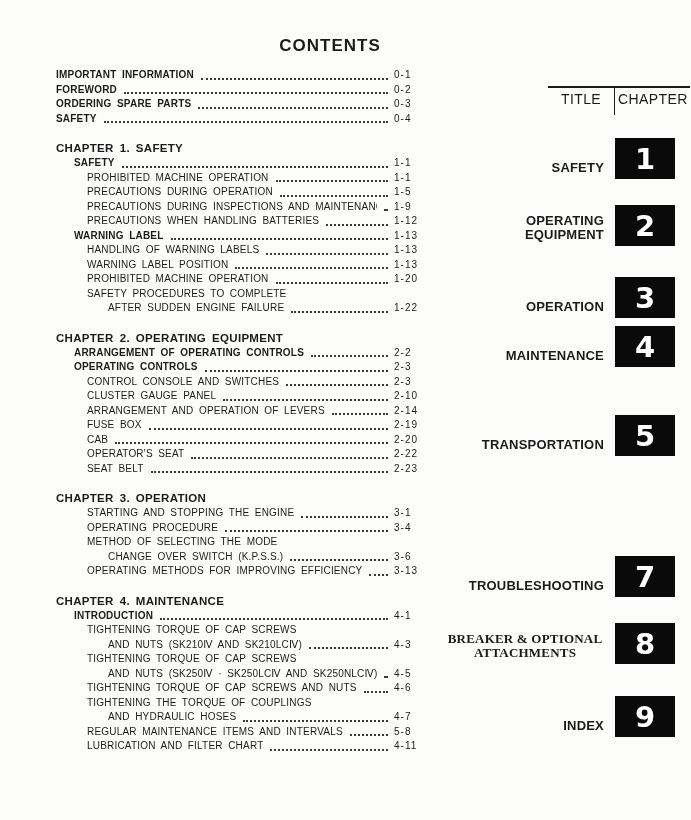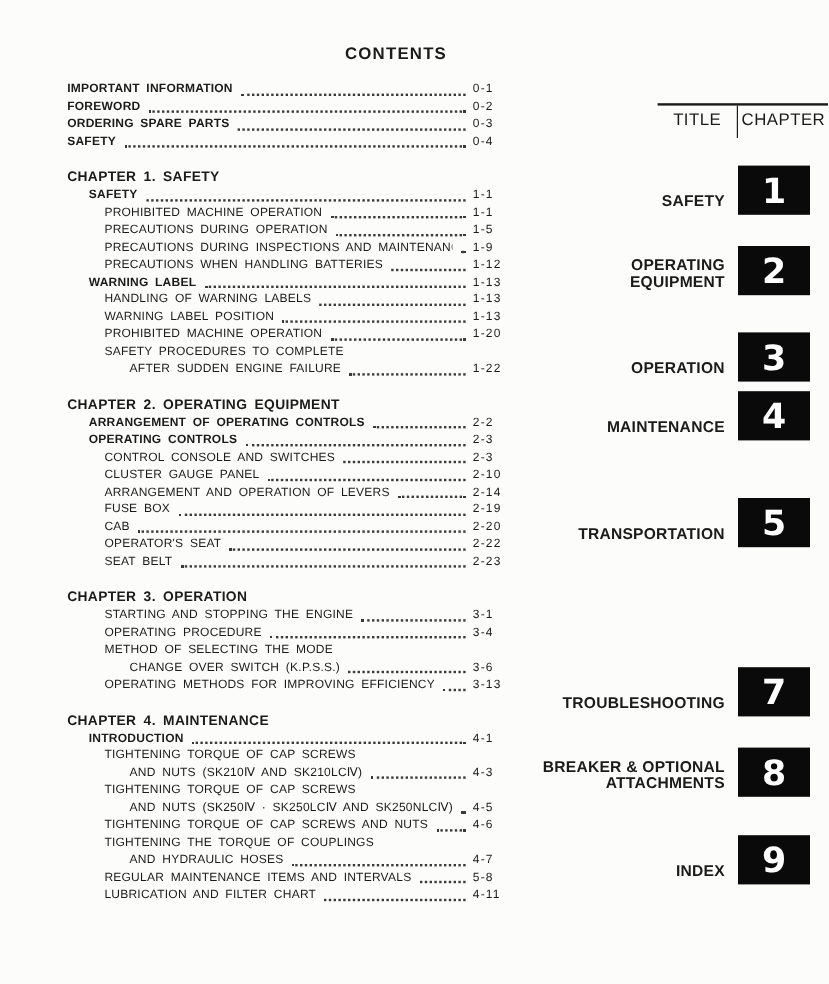--- a/index.html
+++ b/index.html
@@ -4,21 +4,21 @@
 <style>
   html,body{margin:0;padding:0;}
   body{
     width:691px;height:820px;position:relative;overflow:hidden;
     background:#fcfcfb;color:#1b1b1b;
     font-family:"Liberation Sans","DejaVu Sans",sans-serif;
     -webkit-font-smoothing:antialiased;
   }
   .page-title{
     position:absolute;top:36px;left:0;width:660px;text-align:center;
-    font-size:14px;font-weight:bold;letter-spacing:1px;margin:0;
+    font-size:17px;font-weight:bold;letter-spacing:1px;margin:0;
   }
   
   .toc{position:absolute;left:56px;top:68px;width:372px;}
   .toc-chapter{
     font-size:11.5px;font-weight:bold;line-height:16px;margin-top:14px;
     letter-spacing:.3px;word-spacing:2.5px;white-space:nowrap;
   }
   .toc-row{
     display:flex;align-items:baseline;line-height:14.5px;font-size:10px;
     letter-spacing:.2px;word-spacing:2.5px;white-space:nowrap;
@@ -48,21 +48,21 @@
   }
   .tabs{position:absolute;left:446px;top:0;width:229px;height:820px;}
   .tab-row{
     position:absolute;left:0;width:229px;height:41px;
     display:flex;align-items:flex-end;
   }
   .tab-label{
     flex:1;text-align:right;padding:0 11px 5px 0;
     font-size:13px;font-weight:bold;line-height:13.5px;letter-spacing:.2px;
   }
-  .tab-row.align-left .tab-label{text-align:right;padding-left:0;}
+  .tab-row.align-left .tab-label{text-align:center;padding-left:0;font-family:Liberation Serif, serif;}
   .tab-box{
     flex:0 0 60px;height:41px;background:#0a0a0a;color:#fff;
     display:flex;align-items:center;justify-content:center;
     font-family:"DejaVu Sans","Liberation Sans",sans-serif;
     font-size:29px;font-weight:bold;
   }
 </style>
 </head>
 <body>
 

